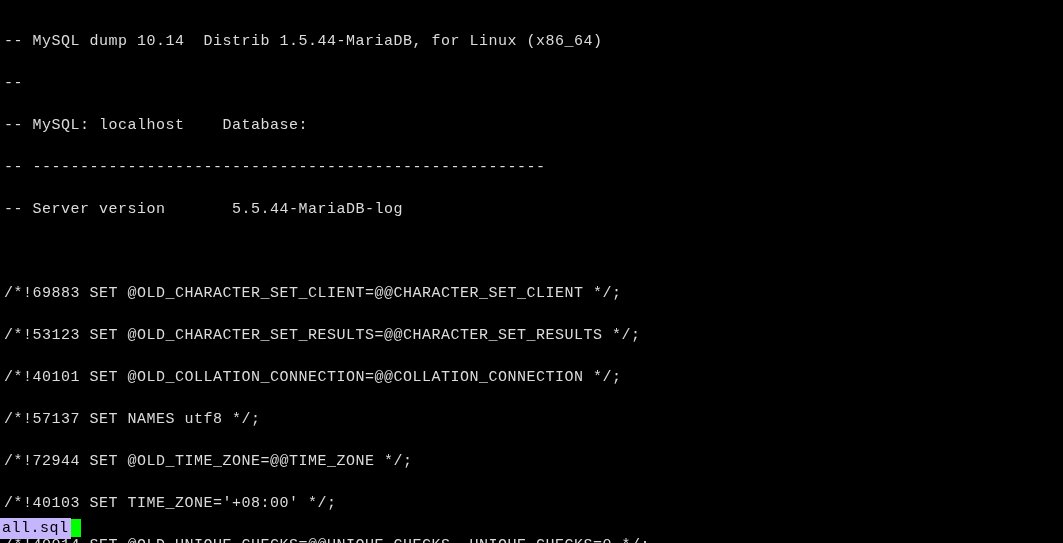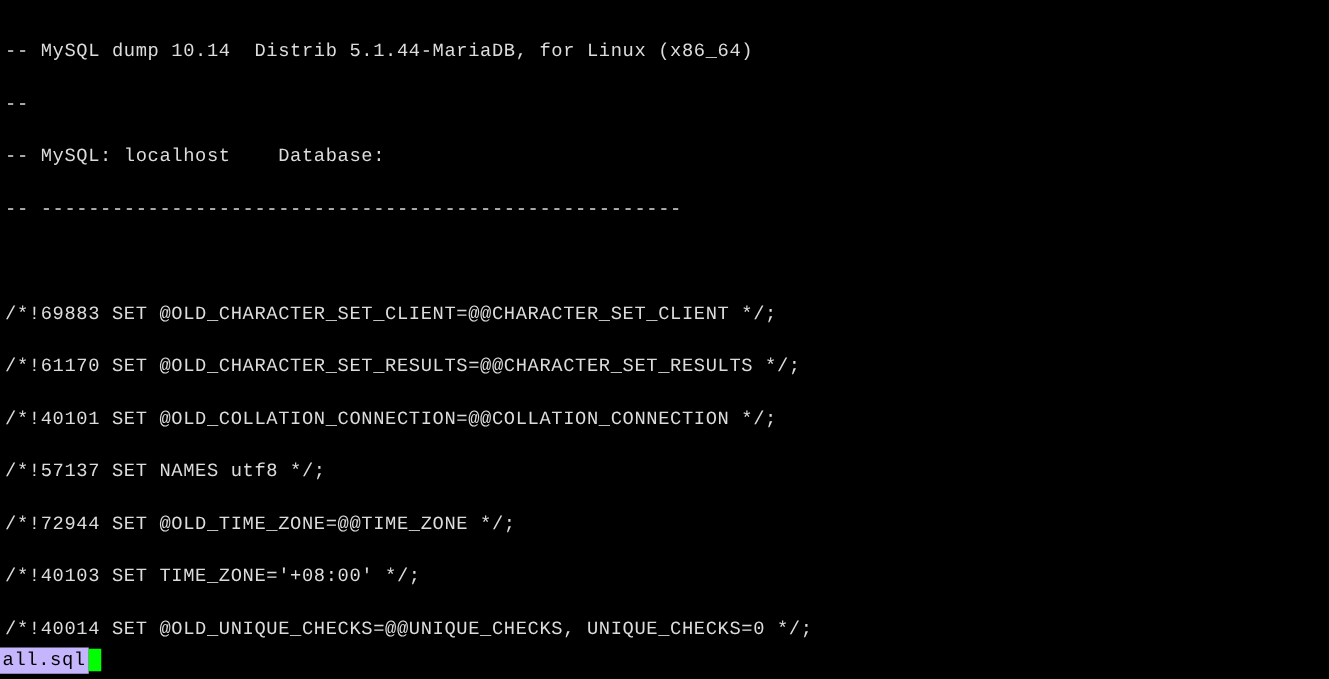--- a/index.html
+++ b/index.html
@@ -44,27 +44,28 @@
     .bottom-row {
       position: absolute;
       bottom: 4px;
       left: 0;
     }
   </style>
 </head>
 <body>
 
 <div class="terminal">
-<span class="line">-- MySQL dump 10.14  Distrib 5.1.44-MariaDB, for Linux (x86_64)</span>
+<span class="line">-- MySQL dump 10.14  Distrib 1.5.44-MariaDB, for Linux (x86_64)</span>
 <span class="line">--</span>
 <span class="line">-- MySQL: localhost    Database: </span>
 <span class="line">-- ------------------------------------------------------</span>
+<span class="line">-- Server version       5.5.44-MariaDB-log</span>
 <span class="line"></span>
 <span class="line">/*!69883 SET @OLD_CHARACTER_SET_CLIENT=@@CHARACTER_SET_CLIENT */;</span>
-<span class="line">/*!61170 SET @OLD_CHARACTER_SET_RESULTS=@@CHARACTER_SET_RESULTS */;</span>
+<span class="line">/*!53123 SET @OLD_CHARACTER_SET_RESULTS=@@CHARACTER_SET_RESULTS */;</span>
 <span class="line">/*!40101 SET @OLD_COLLATION_CONNECTION=@@COLLATION_CONNECTION */;</span>
 <span class="line">/*!57137 SET NAMES utf8 */;</span>
 <span class="line">/*!72944 SET @OLD_TIME_ZONE=@@TIME_ZONE */;</span>
 <span class="line">/*!40103 SET TIME_ZONE='+08:00' */;</span>
 <span class="line">/*!40014 SET @OLD_UNIQUE_CHECKS=@@UNIQUE_CHECKS, UNIQUE_CHECKS=0 */;</span>
 
 
 
 
 

